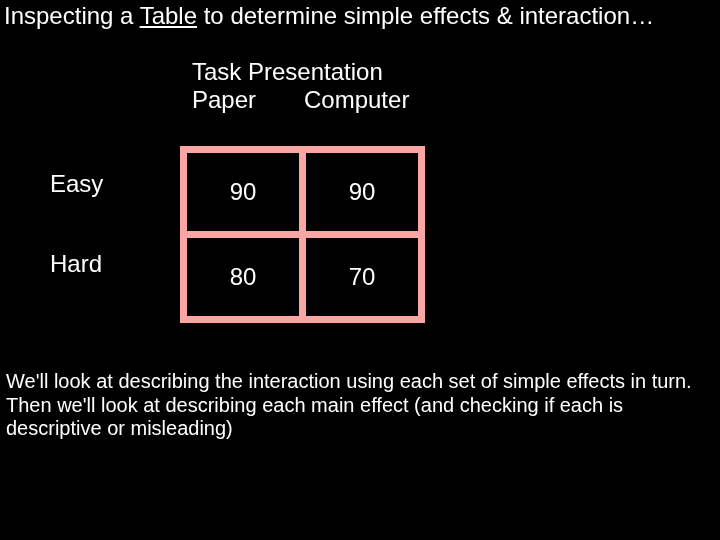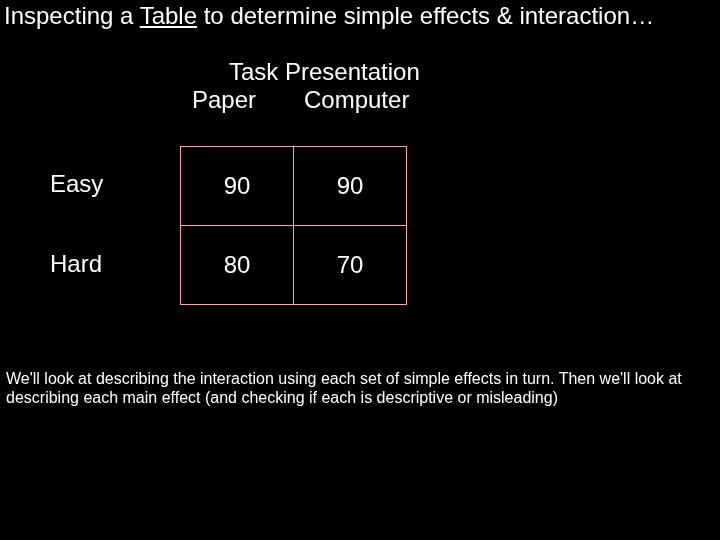--- a/index.html
+++ b/index.html
@@ -31,21 +31,20 @@
     position: absolute;
     left: 192px;
     top: 58px;
     font-size: 24px;
     color: #fff;
   }
   .col-factor {
     position: absolute;
     left: 0; top: 0;
     white-space: nowrap;
-    margin-left: 37px;
   }
   .col-level {
     position: absolute;
     top: 28px;
     white-space: nowrap;
   }
   .row-factor {
     position: absolute;
     left: 6px;
     top: 114px;
@@ -57,34 +56,34 @@
     font-size: 24px;
     white-space: nowrap;
   }
   .table {
     position: absolute;
     left: 180px;
     top: 146px;
     border-collapse: collapse;
   }
   .table td {
-    border: 1px solid #fca5a5;
+    border: 7px solid #fca5a5;
     width: 110px;
     height: 76px;
     text-align: center;
     vertical-align: middle;
     font-size: 24px;
     color: #fff;
   }
   .body-text {
     position: absolute;
     left: 6px;
     top: 370px;
     width: 708px;
-    font-size: 16px;
+    font-size: 20px;
     line-height: 1.18;
     color: #fff;
   }
 </style>
 </head>
 <body>
 
 <div class="slide">
 
   <div class="title">

